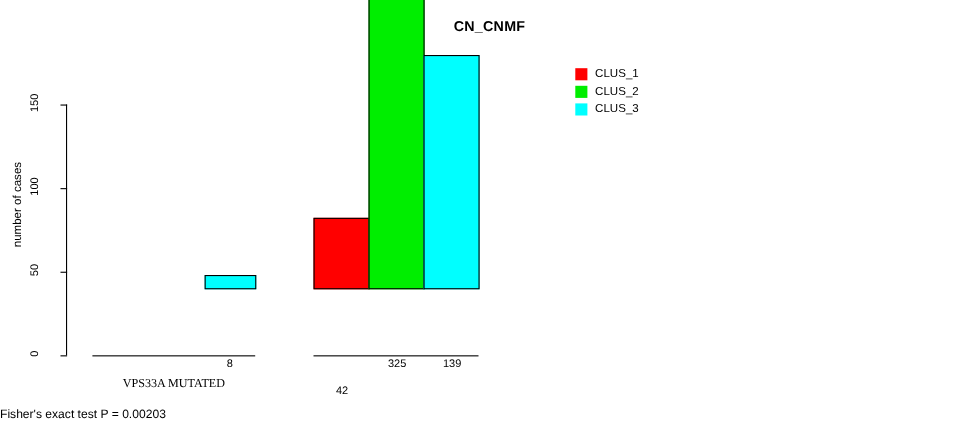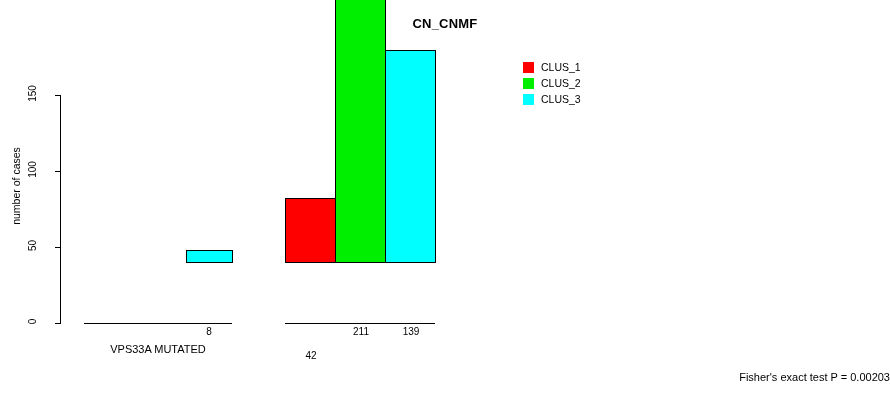--- a/index.html
+++ b/index.html
@@ -40,21 +40,21 @@
     font-size: 10.5px;
     transform: rotate(-90deg);
     transform-origin: center center;
     white-space: nowrap;
   }
   .caption {
     position: absolute;
     left: 0;
     top: 371px;
     width: 890px;
-    text-align: right;
+    text-align: left;
     font-size: 11px;
   }
   
   .yaxis-line {
     position: absolute;
     left: 60px;
     top: 95px;
     width: 1px;
     height: 228px;
     background: #000000;
@@ -164,24 +164,24 @@
   <div class="baseline" style="left:285px; width:150px;"></div>
 
   <div class="bar" style="left:186px; width:47px; height:13px; background:#00FFFF;"></div>
   <div class="bar-value" style="left:181px;">8</div>
 
   <div class="bar" style="left:285px; width:51px; height:65px; background:#FF0000;"></div>
   <div class="bar" style="left:335px; width:51px; height:267px; background:#00EE00;"></div>
   <div class="bar" style="left:385px; width:51px; height:213px; background:#00FFFF;"></div>
 
   <div class="bar-value" style="left:283px;margin-top:24px;">42</div>
-  <div class="bar-value" style="left:333px;">211</div>
+  <div class="bar-value" style="left:333px;">325</div>
   <div class="bar-value" style="left:383px;">139</div>
 
-  <div class="group-label" style="left:28px;">VPS33A MUTATED</div>
+  <div class="group-label" style="left:28px;font-family:Liberation Serif, serif;">VPS33A MUTATED</div>
 
   <div class="legend">
     <div class="legend-row">
       <span class="legend-swatch" style="background:#FF0000;"></span>
       <span class="legend-text">CLUS_1</span>
     </div>
     <div class="legend-row">
       <span class="legend-swatch" style="background:#00EE00;"></span>
       <span class="legend-text">CLUS_2</span>
     </div>

